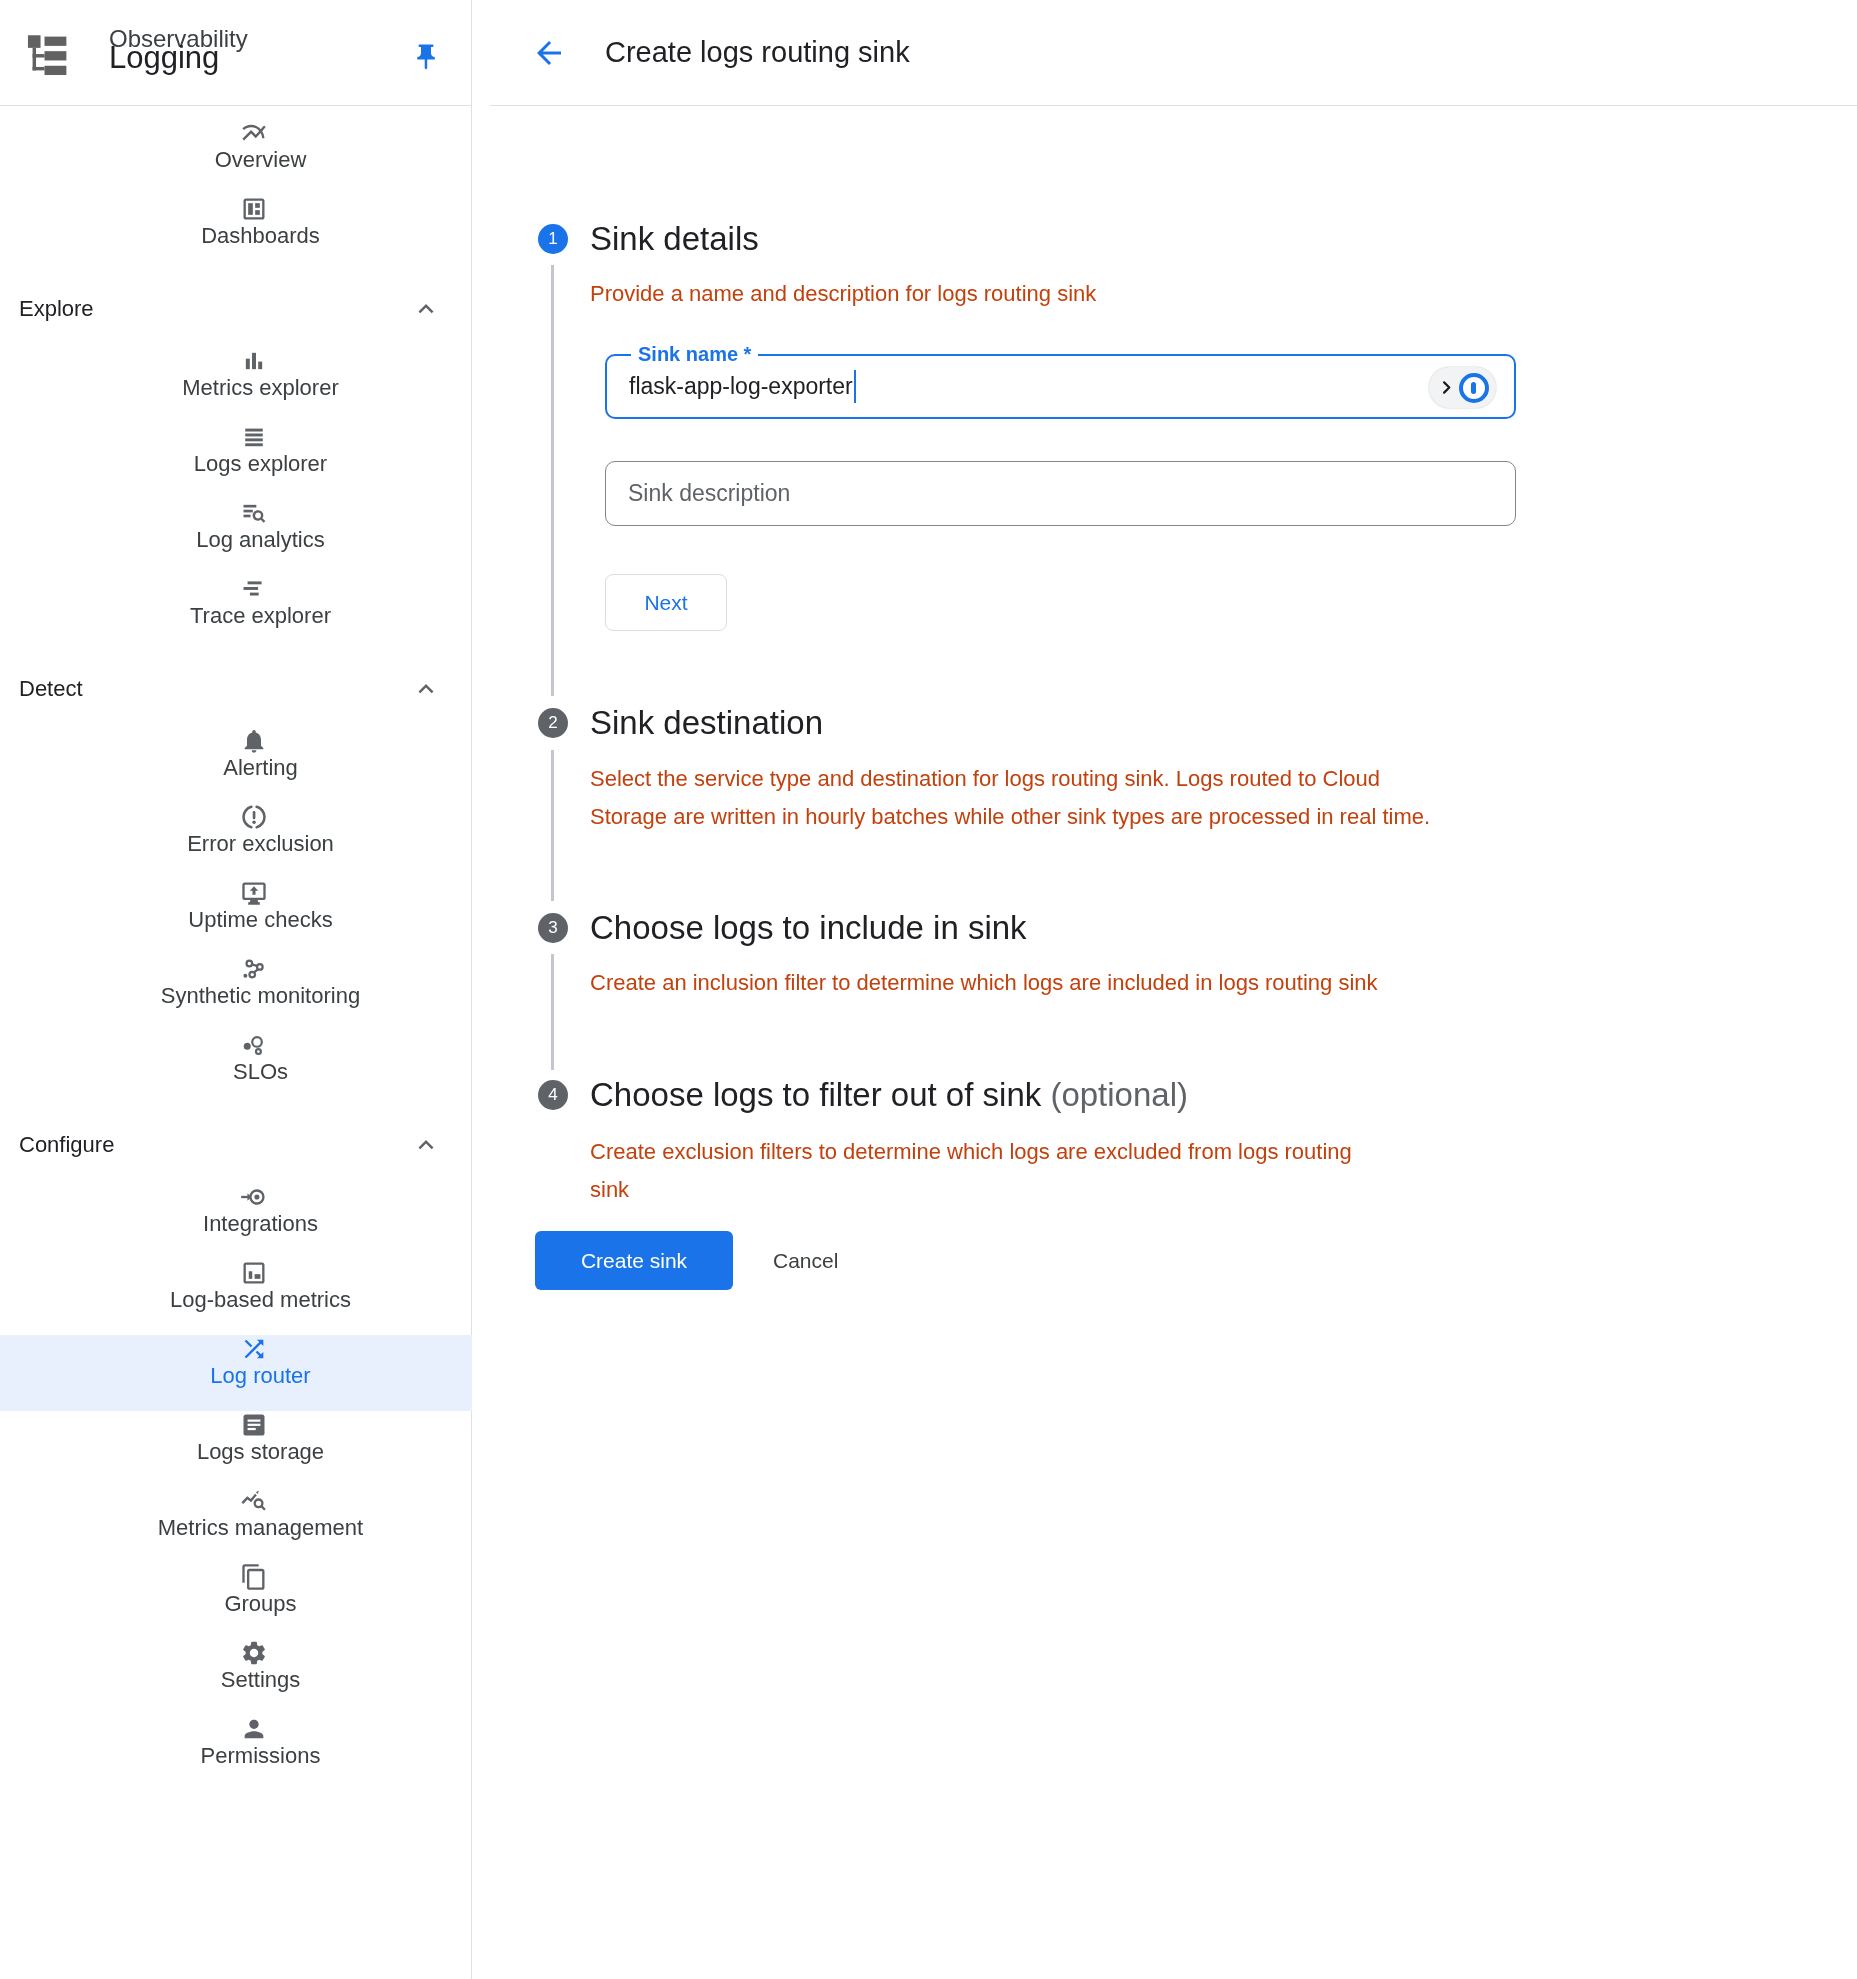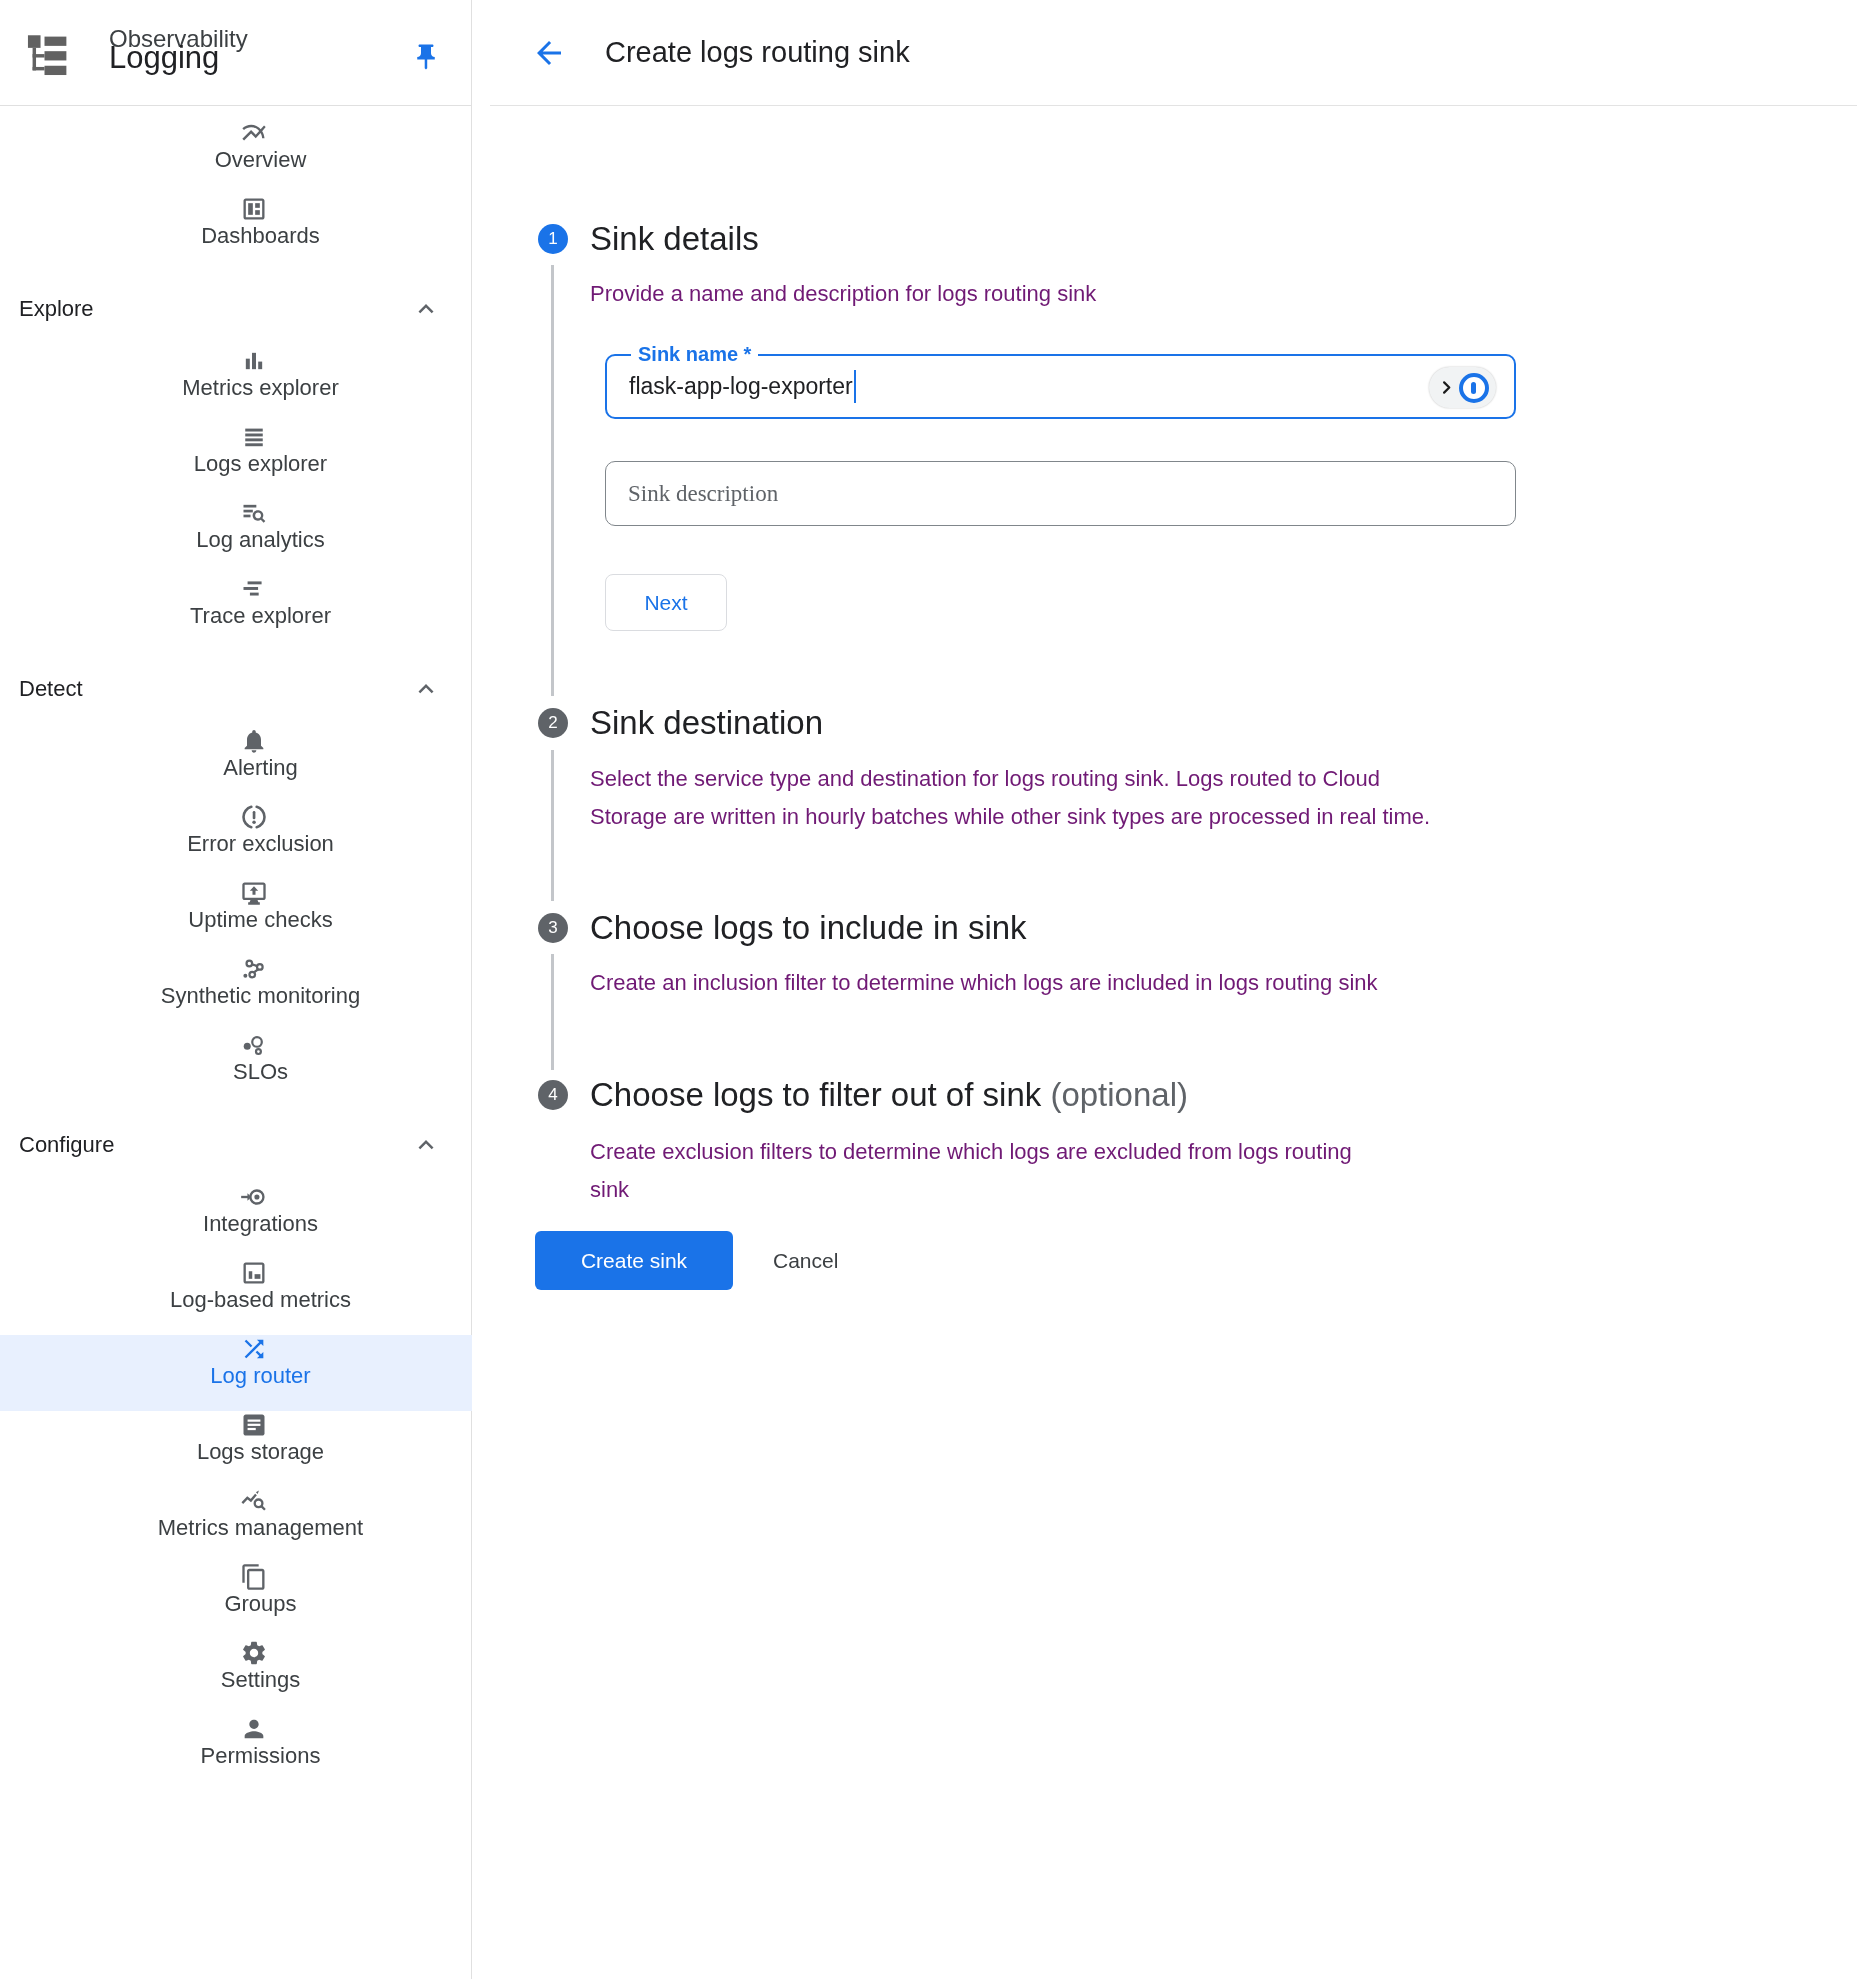--- a/index.html
+++ b/index.html
@@ -45,41 +45,41 @@
 
   .vline { position:absolute; left:61px; width:2.5px; background:#c3c6ca; }
   .l1 { top:159px; height:431px; }
   .l2 { top:644px; height:151px; }
   .l3 { top:848px; height:116px; }
 
   .step-title { position:absolute; left:100px; font-size:33px; line-height:44px; font-weight:400; color:#202124; white-space:nowrap; }
   .t1 { top:111px; } .t2 { top:595px; } .t3 { top:800px; } .t4 { top:967px; }
   .title-suffix { color:#5f6368; }
 
-  .step-desc { position:absolute; left:100px; font-size:22px; line-height:38px; color:#701a75; }
+  .step-desc { position:absolute; left:100px; font-size:22px; line-height:38px; color:#c2410c; }
   .d1 { top:173px; width:911px; line-height:30px; }
   .d2 { top:654px; width:869px; }
   .d3 { top:858px; width:896px; }
   .d4 { top:1027px; width:797px; }
 
   .field { position:absolute; left:115px; width:911px; height:65px; border-radius:10px; background:#fff; }
   .name-field { top:248px; border:2.5px solid #1a73e8; }
   .float-label { position:absolute; left:24px; top:-15px; background:#fff; padding:0 7px; color:#1a73e8; font-size:20px; line-height:26px; white-space:nowrap;font-weight:bold; }
   .field-value-wrap { position:absolute; left:22px; top:0; height:100%; display:flex; align-items:center; }
   .field-value { font-size:23px; color:#202124; white-space:pre; }
   .caret { display:inline-block; width:2.5px; height:33px; background:#1a73e8; margin-left:1px; animation:blink 1.1s steps(1) infinite; }
   @keyframes blink { 50% { opacity:0; } }
 
   .onepass-pill { position:absolute; right:18px; top:11px; width:67px; height:41px; background:#f1f3f4; border-radius:21px; box-shadow:0 0 2px rgba(0,0,0,.25); display:flex; align-items:center; justify-content:center; gap:3px; cursor:pointer; }
   .onepass-chevron svg { width:19px; height:19px; display:block; }
   .onepass-ring { width:30px; height:30px; border-radius:50%; border:4.5px solid #1a73e8; background:#fff; display:flex; align-items:center; justify-content:center; }
   .onepass-bar { width:4.5px; height:12px; border-radius:2.5px; background:#1a73e8; }
 
   .desc-field { top:355px; border:1.5px solid #80868b; }
-  .desc-input { position:absolute; left:0; top:0; width:100%; height:100%; border:none; outline:none; background:transparent; padding:0 22px; font-family:Liberation Serif, serif; font-size:23px; color:#3b82f6; border-radius:10px; }
+  .desc-input { position:absolute; left:0; top:0; width:100%; height:100%; border:none; outline:none; background:transparent; padding:0 22px; font-family:Liberation Sans, sans-serif; font-size:23px; color:#3b82f6; border-radius:10px; }
   .desc-input::placeholder { color:#5f6368; opacity:1; }
 
   .next-btn { position:absolute; left:115px; top:468px; width:122px; height:57px; background:#fff; border:1.5px solid #dadce0; border-radius:8px; color:#1a73e8; font-family:inherit; font-size:21px; font-weight:500; cursor:pointer; }
 
   .create-btn { position:absolute; left:45px; top:1125px; width:198px; height:59px; background:#1a73e8; border:none; border-radius:6px; color:#fff; font-family:inherit; font-size:21px; font-weight:400; cursor:pointer; }
   .cancel-btn { position:absolute; left:265px; top:1135px; height:40px; background:none; border:none; color:#3c4043; font-family:inherit; font-size:21px; font-weight:500; cursor:pointer; padding:0 18px; }
 </style>
 </head>
 <body>
 

